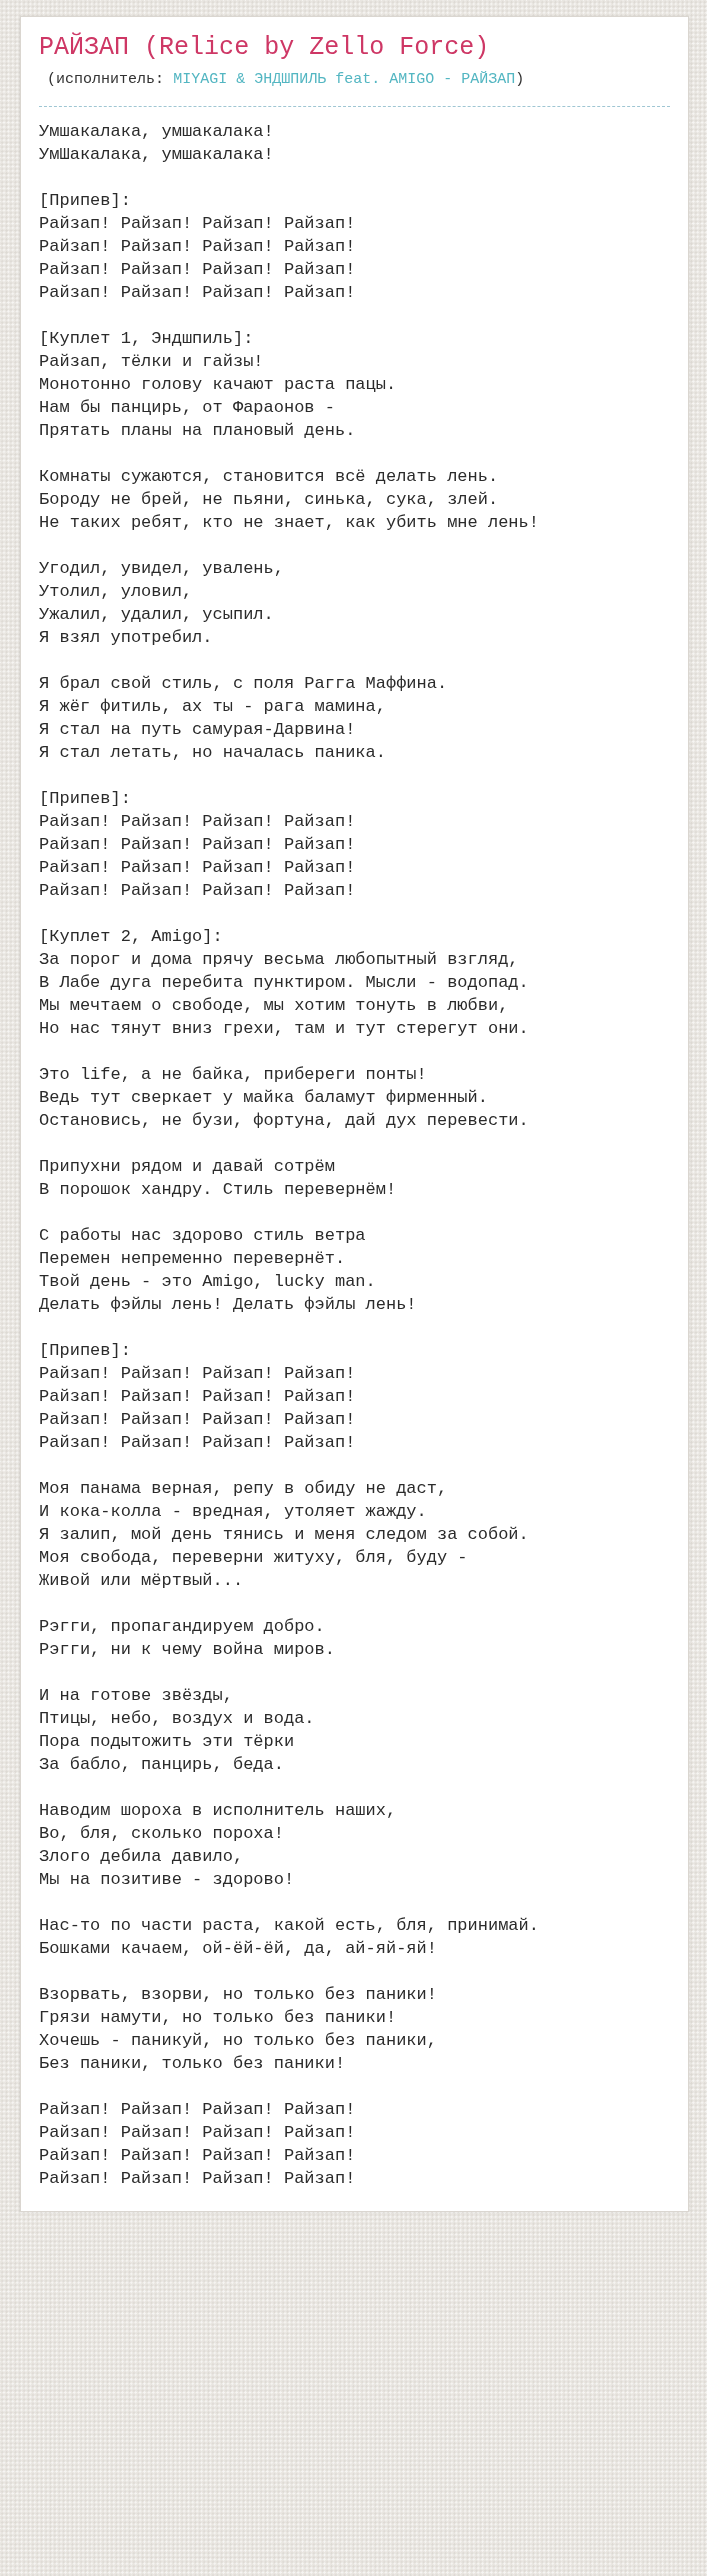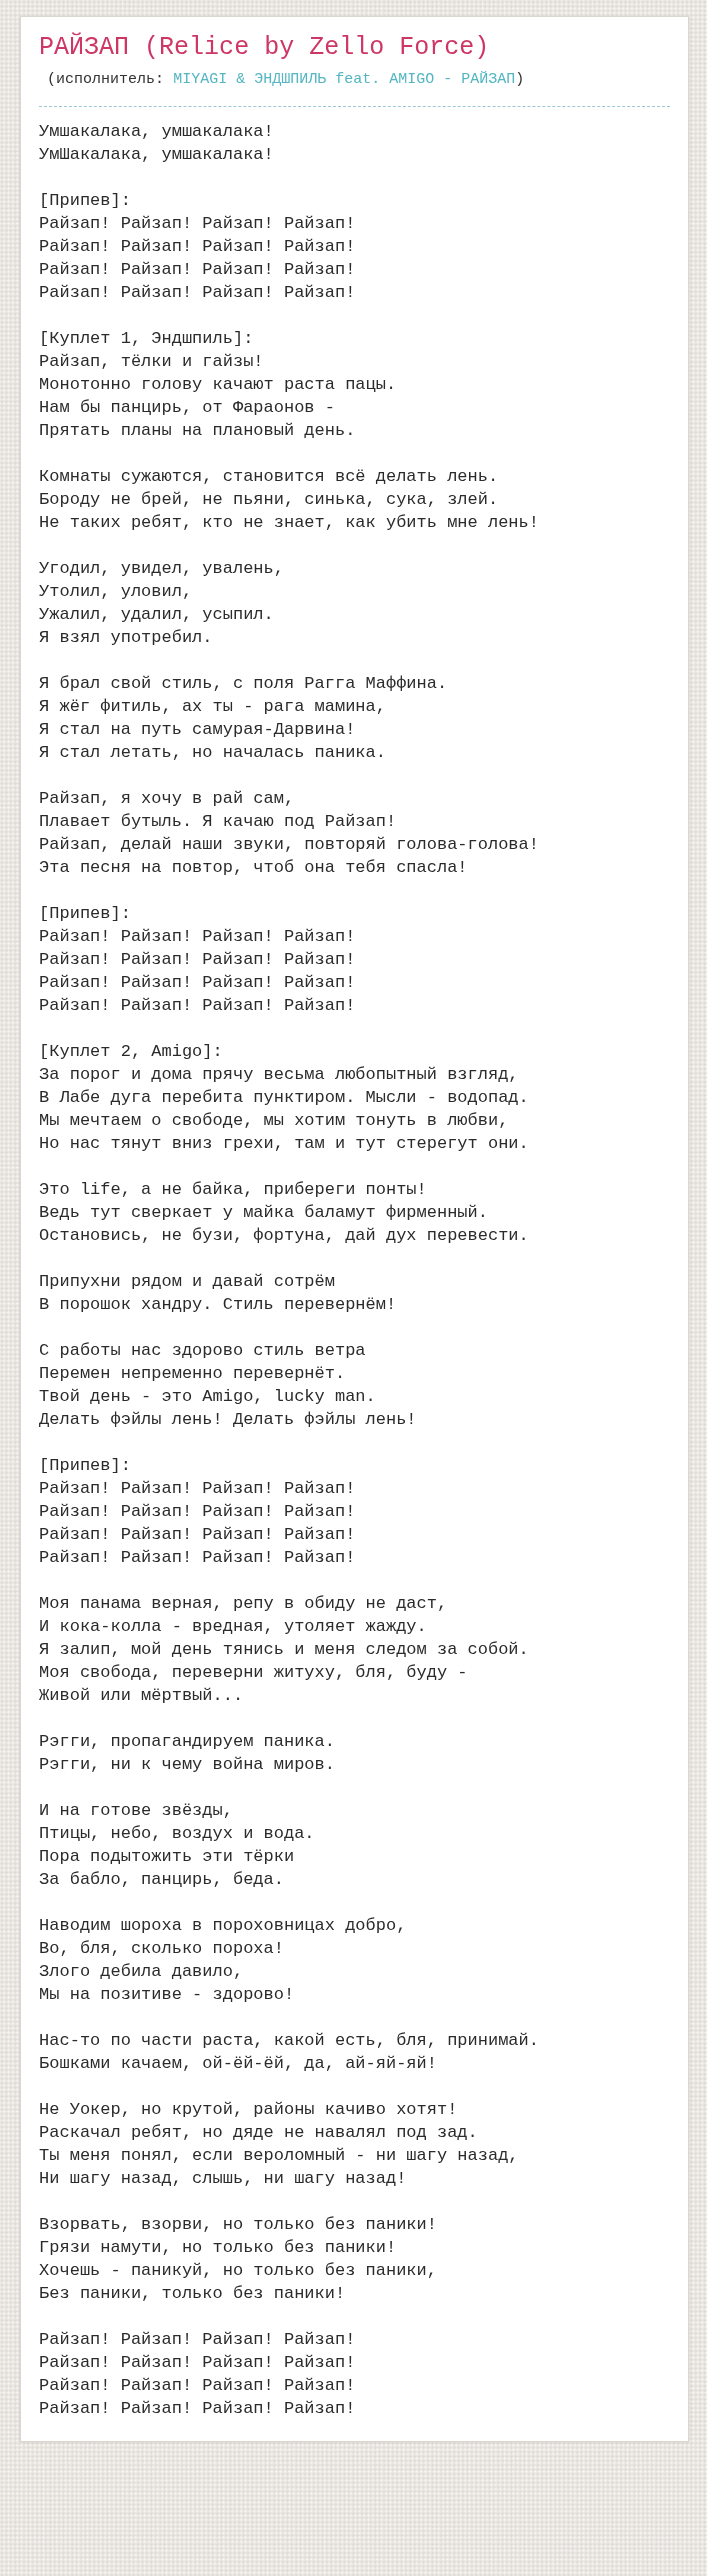--- a/index.html
+++ b/index.html
@@ -103,26 +103,20 @@
         <div class="line">Ужалил, удалил, усыпил.</div>
         <div class="line">Я взял употребил.</div>
       </div>
       <div class="stanza">
         <div class="line">Я брал свой стиль, с поля Рагга Маффина.</div>
         <div class="line">Я жёг фитиль, ах ты - рага мамина,</div>
         <div class="line">Я стал на путь самурая-Дарвина!</div>
         <div class="line">Я стал летать, но началась паника.</div>
       </div>
       <div class="stanza">
-        <div class="line">Райзап, я хочу в рай сам,</div>
-        <div class="line">Плавает бутыль. Я качаю под Райзап!</div>
-        <div class="line">Райзап, делай наши звуки, повторяй голова-голова!</div>
-        <div class="line">Эта песня на повтор, чтоб она тебя спасла!</div>
-      </div>
-      <div class="stanza">
         <div class="line">[Припев]:</div>
         <div class="line">Райзап! Райзап! Райзап! Райзап!</div>
         <div class="line">Райзап! Райзап! Райзап! Райзап!</div>
         <div class="line">Райзап! Райзап! Райзап! Райзап!</div>
         <div class="line">Райзап! Райзап! Райзап! Райзап!</div>
       </div>
       <div class="stanza">
         <div class="line">[Куплет 2, Amigo]:</div>
         <div class="line">За порог и дома прячу весьма любопытный взгляд,</div>
         <div class="line">В Лабе дуга перебита пунктиром. Мысли - водопад.</div>
@@ -152,44 +146,38 @@
         <div class="line">Райзап! Райзап! Райзап! Райзап!</div>
       </div>
       <div class="stanza">
         <div class="line">Моя панама верная, репу в обиду не даст,</div>
         <div class="line">И кока-колла - вредная, утоляет жажду.</div>
         <div class="line">Я залип, мой день тянись и меня следом за собой.</div>
         <div class="line">Моя свобода, переверни житуху, бля, буду -</div>
         <div class="line">Живой или мёртвый...</div>
       </div>
       <div class="stanza">
-        <div class="line">Рэгги, пропагандируем паника.</div>
+        <div class="line">Рэгги, пропагандируем добро.</div>
         <div class="line">Рэгги, ни к чему война миров.</div>
       </div>
       <div class="stanza">
         <div class="line">И на готове звёзды,</div>
         <div class="line">Птицы, небо, воздух и вода.</div>
         <div class="line">Пора подытожить эти тёрки</div>
         <div class="line">За бабло, панцирь, беда.</div>
       </div>
       <div class="stanza">
-        <div class="line">Наводим шороха в пороховницах добро,</div>
+        <div class="line">Наводим шороха в исполнитель наших,</div>
         <div class="line">Во, бля, сколько пороха!</div>
         <div class="line">Злого дебила давило,</div>
         <div class="line">Мы на позитиве - здорово!</div>
       </div>
       <div class="stanza">
         <div class="line">Нас-то по части раста, какой есть, бля, принимай.</div>
         <div class="line">Бошками качаем, ой-ёй-ёй, да, ай-яй-яй!</div>
-      </div>
-      <div class="stanza">
-        <div class="line">Не Уокер, но крутой, районы качиво хотят!</div>
-        <div class="line">Раскачал ребят, но дяде не навалял под зад.</div>
-        <div class="line">Ты меня понял, если вероломный - ни шагу назад,</div>
-        <div class="line">Ни шагу назад, слышь, ни шагу назад!</div>
       </div>
       <div class="stanza">
         <div class="line">Взорвать, взорви, но только без паники!</div>
         <div class="line">Грязи намути, но только без паники!</div>
         <div class="line">Хочешь - паникуй, но только без паники,</div>
         <div class="line">Без паники, только без паники!</div>
       </div>
       <div class="stanza">
         <div class="line">Райзап! Райзап! Райзап! Райзап!</div>
         <div class="line">Райзап! Райзап! Райзап! Райзап!</div>

